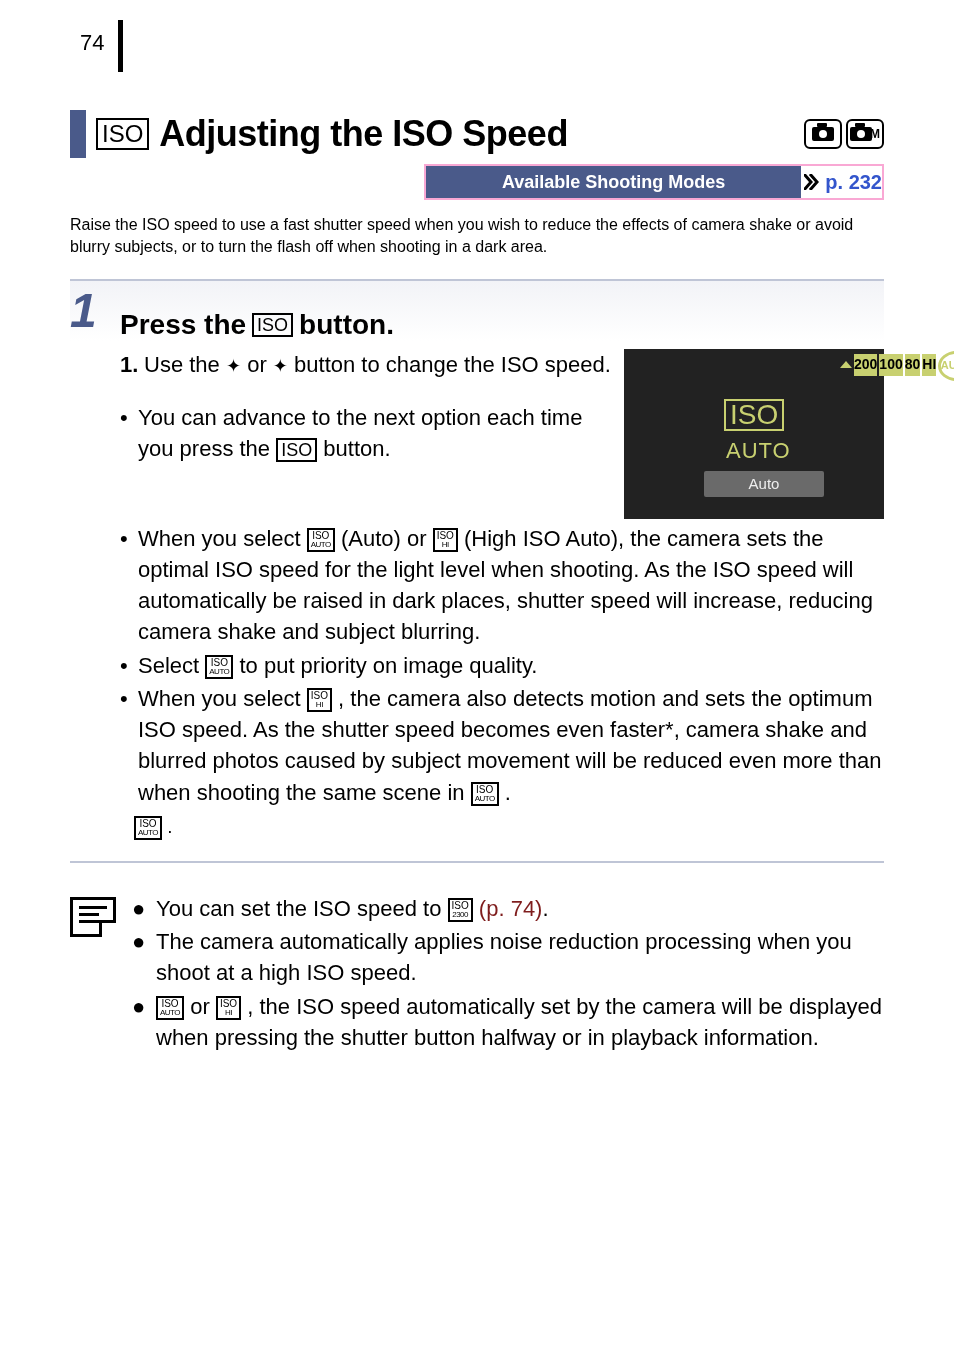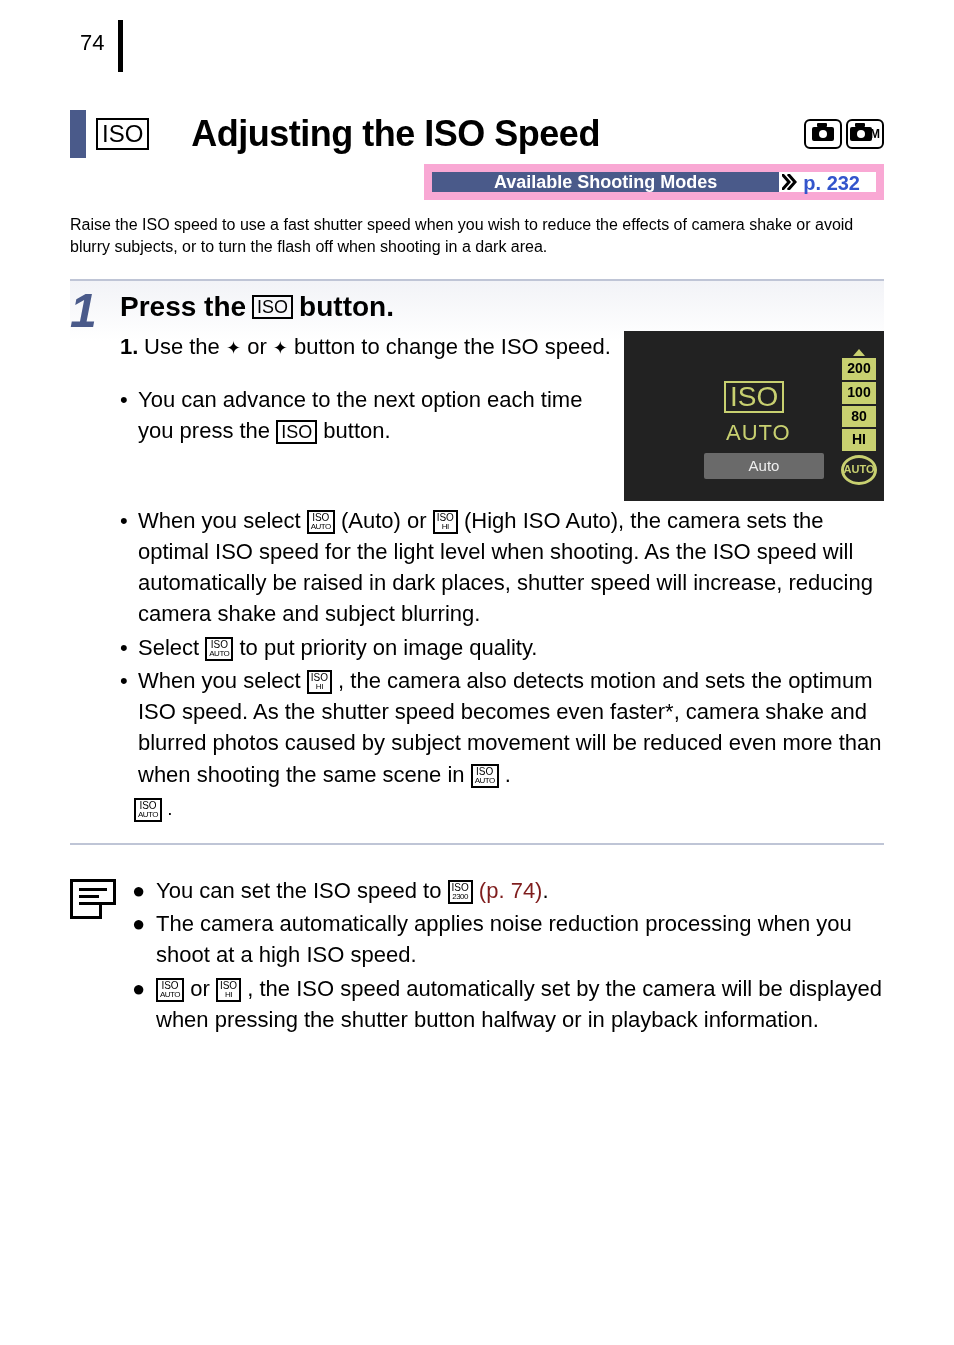--- a/index.html
+++ b/index.html
@@ -51,21 +51,20 @@
     padding: 2px 4px;
     font-weight: 400;
     letter-spacing: 0;
   }
   .title-text {
     font-family: Arial Black, Arial, sans-serif;
     font-weight: 900;
     font-size: 36px;
     letter-spacing: -0.5px;
     flex: 1;
-    margin-left: 32px;
   }
   .mode-icons {
     display: flex;
     gap: 4px;
   }
   .mode-icon {
     border: 2.5px solid #000;
     border-radius: 6px;
     width: 38px;
     height: 30px;
@@ -80,22 +79,22 @@
     content:""; position:absolute; top:-4px; left:5px; width:10px; height:4px; background:#000; border-radius:1px;
   }
   .camera-body::after{
     content:""; position:absolute; top:3px; left:7px; width:8px; height:8px; background:#fff; border-radius:50%;
   }
   .mode-m { font-weight:700; font-size:12px; margin-left:-2px; }
   .modes-row {
     display:flex; justify-content:flex-end; margin-bottom: 14px;
   }
   .modes-box {
-    border: 8px solid #f9a8d4;
-    display:flex; align-items:flex-start;
+    border: 2px solid #f9a8d4;
+    display:flex; align-items:center;
     height: 36px;
     width: 460px;
   }
   .modes-box .label {
     background: #4a5a8a;
     color: #fff;
     font-weight: 700;
     font-size: 18px;
     height: 100%;
     display:flex; align-items:center; justify-content:center;
@@ -103,21 +102,20 @@
     padding: 0 10px;
   }
   .modes-box .chev {
     width: 24px; text-align:center;
     height:100%; display:flex; align-items:center; justify-content:center;
   }
   .modes-box .page-ref {
     color: #3355cc;
     font-weight: 700;
     font-size: 20px;
-    padding-right: 16px;
   }
   .intro {
     font-size: 16px;
     line-height: 1.4;
     margin-bottom: 20px;
   }
   .step-block {
     display: flex;
     border-top: 2px solid #bfc5d6;
     border-bottom: 2px solid #bfc5d6;
@@ -131,21 +129,21 @@
     font-style: italic;
     font-weight: 900;
     color: #4a5a8a;
     width: 50px;
     text-align: left;
     line-height: 1;
     padding-top: 6px;
   }
   .step-body {
     flex: 1;
-    padding-top: 10px;
+    padding-top: 28px;
   }
   .step-title {
     font-family: "Arial Black", Arial, sans-serif;
     font-weight: 900;
     font-size: 28px;
     margin-bottom: 8px;
     display:flex;
     align-items:center;
     gap:6px;
   }
@@ -202,23 +200,23 @@
     width: 120px;
     height: 26px;
     background:#6a6a6a;
     color:#eee;
     font-size:15px;
     display:flex; align-items:center; justify-content:center;
     border-radius:2px;
   }
   .screenshot .ladder {
     position:absolute;
-    right: 6px; top: 18px;
+    right: 6px; top: 0;
     width: 38px;
-    display:flex; flex-direction:column; gap:2px;
+    display:flex; flex-direction:row; gap:2px;
     align-items:center;
   }
   .ladder .chip {
     background:#c8d070;
     color:#000;
     font-family:"Arial Narrow", Arial, sans-serif;
     font-size:14px;
     font-weight:700;
     width:34px;
     text-align:center;

